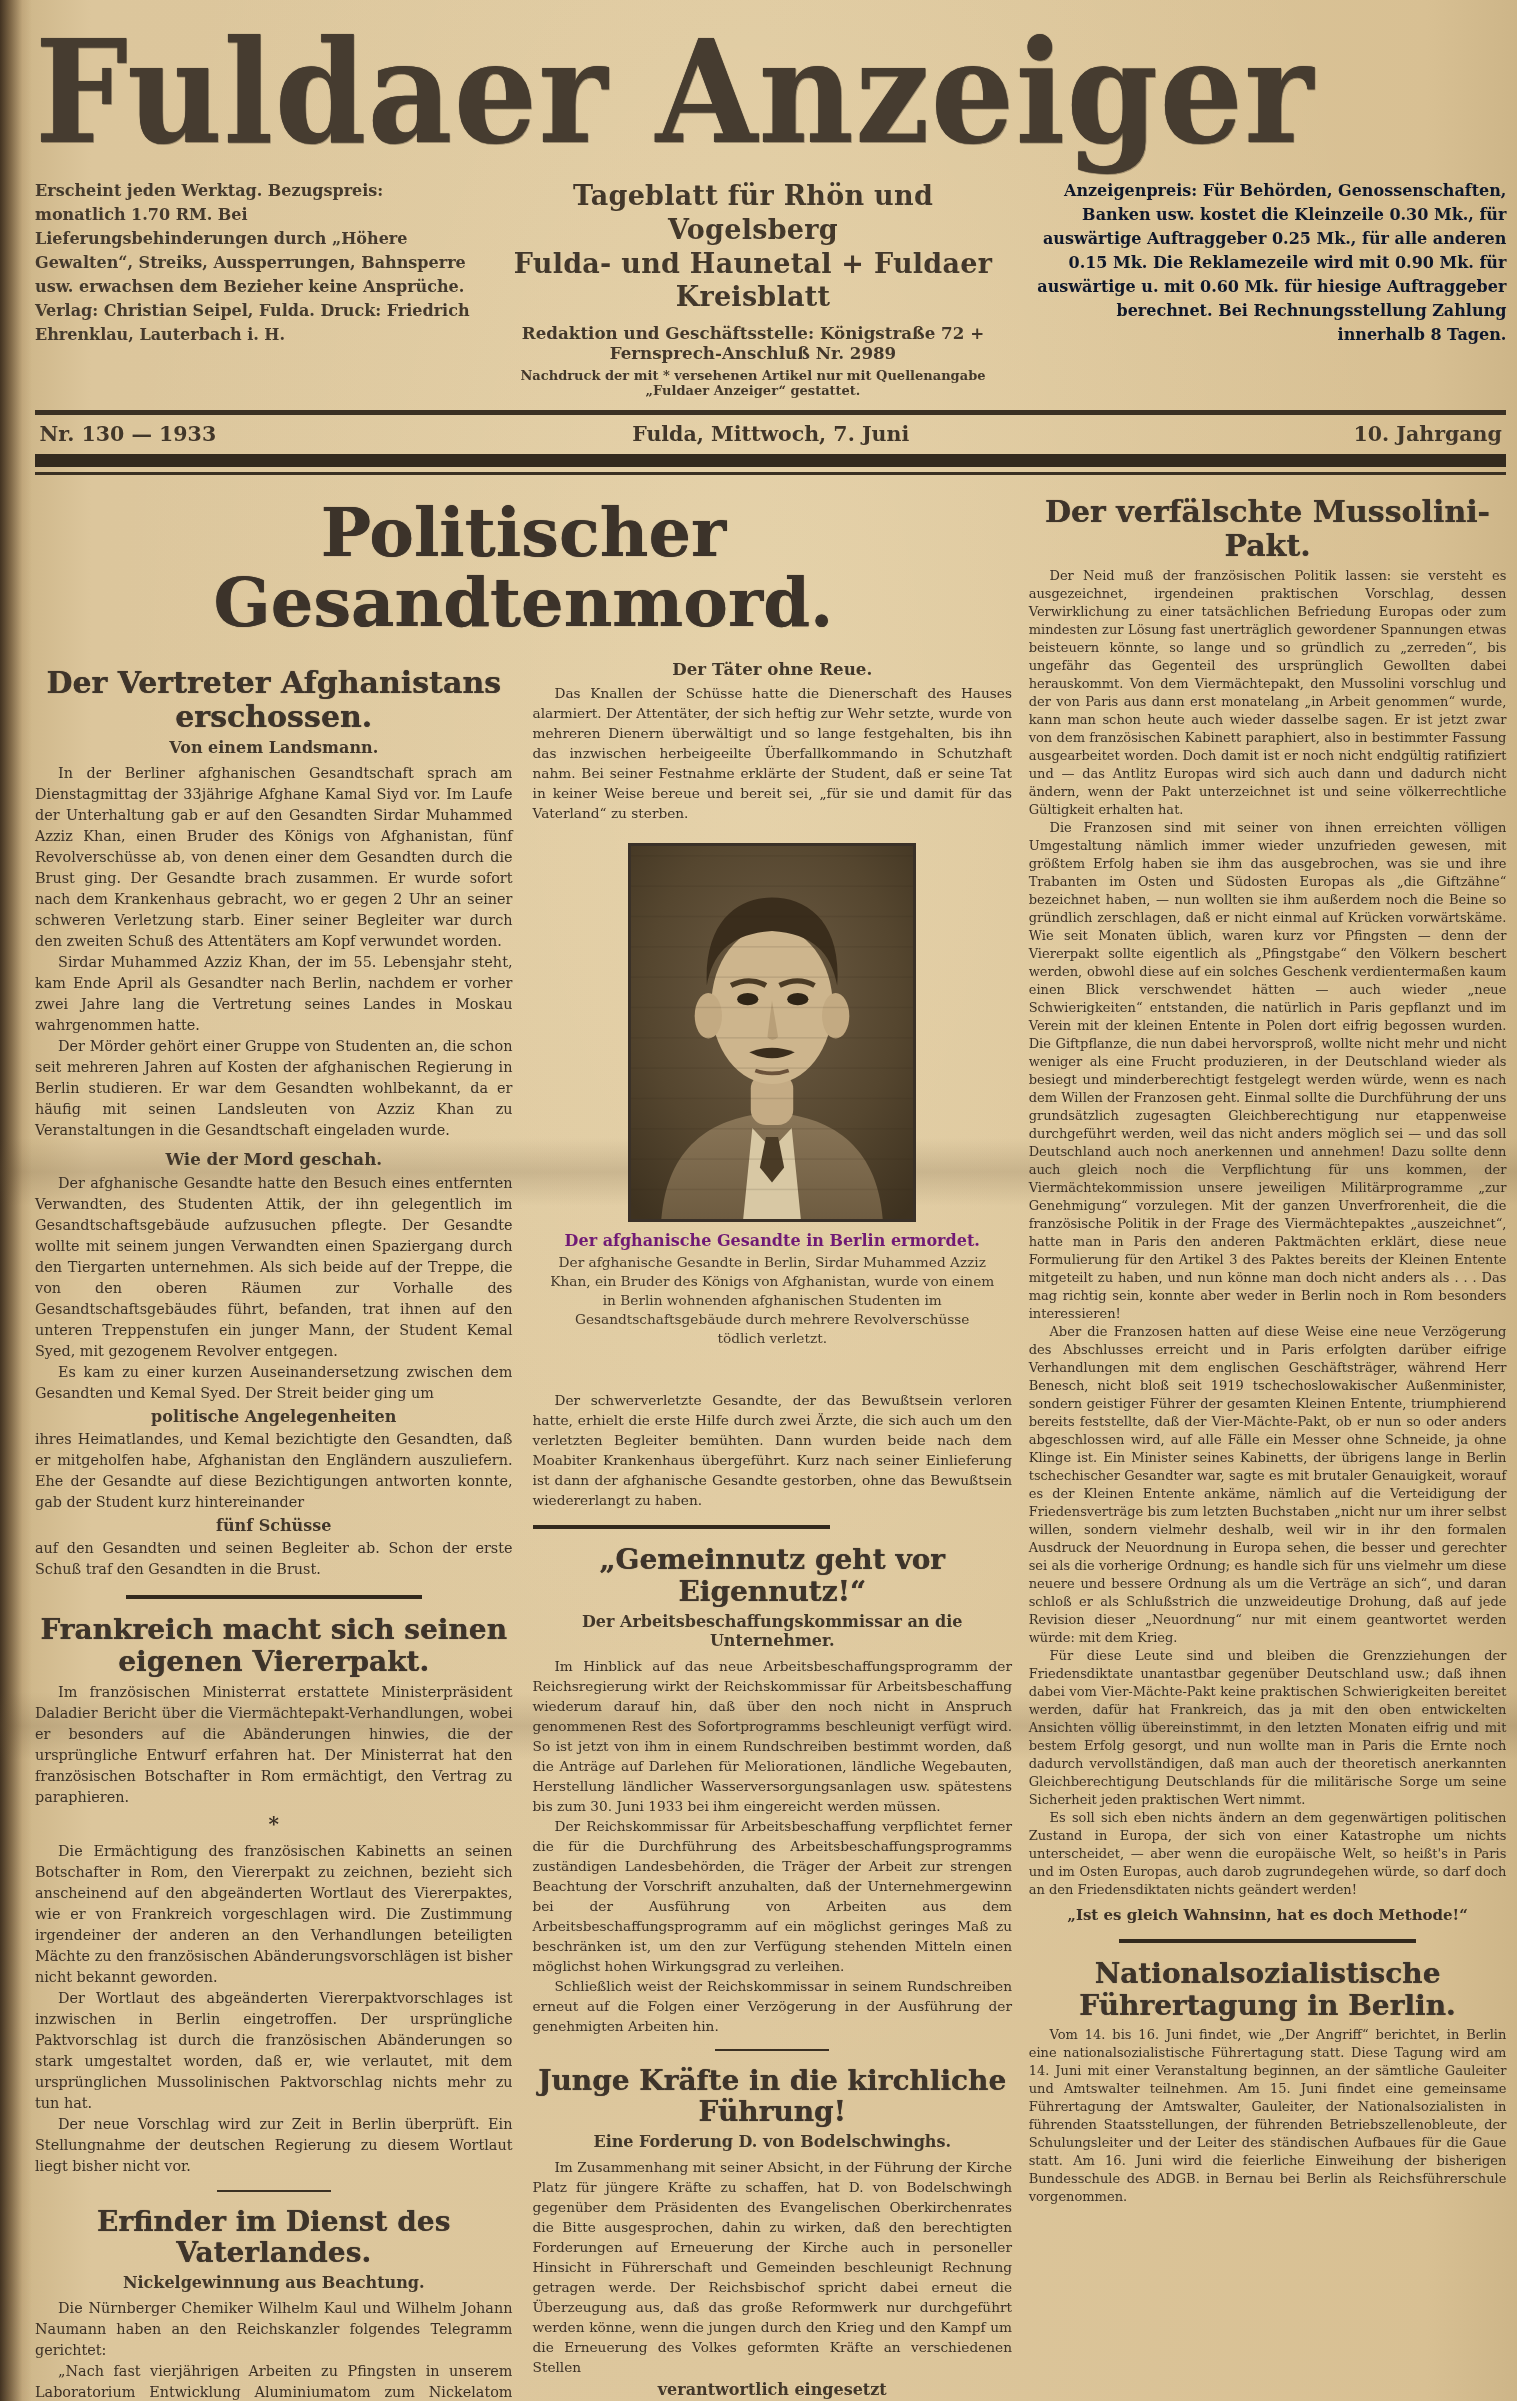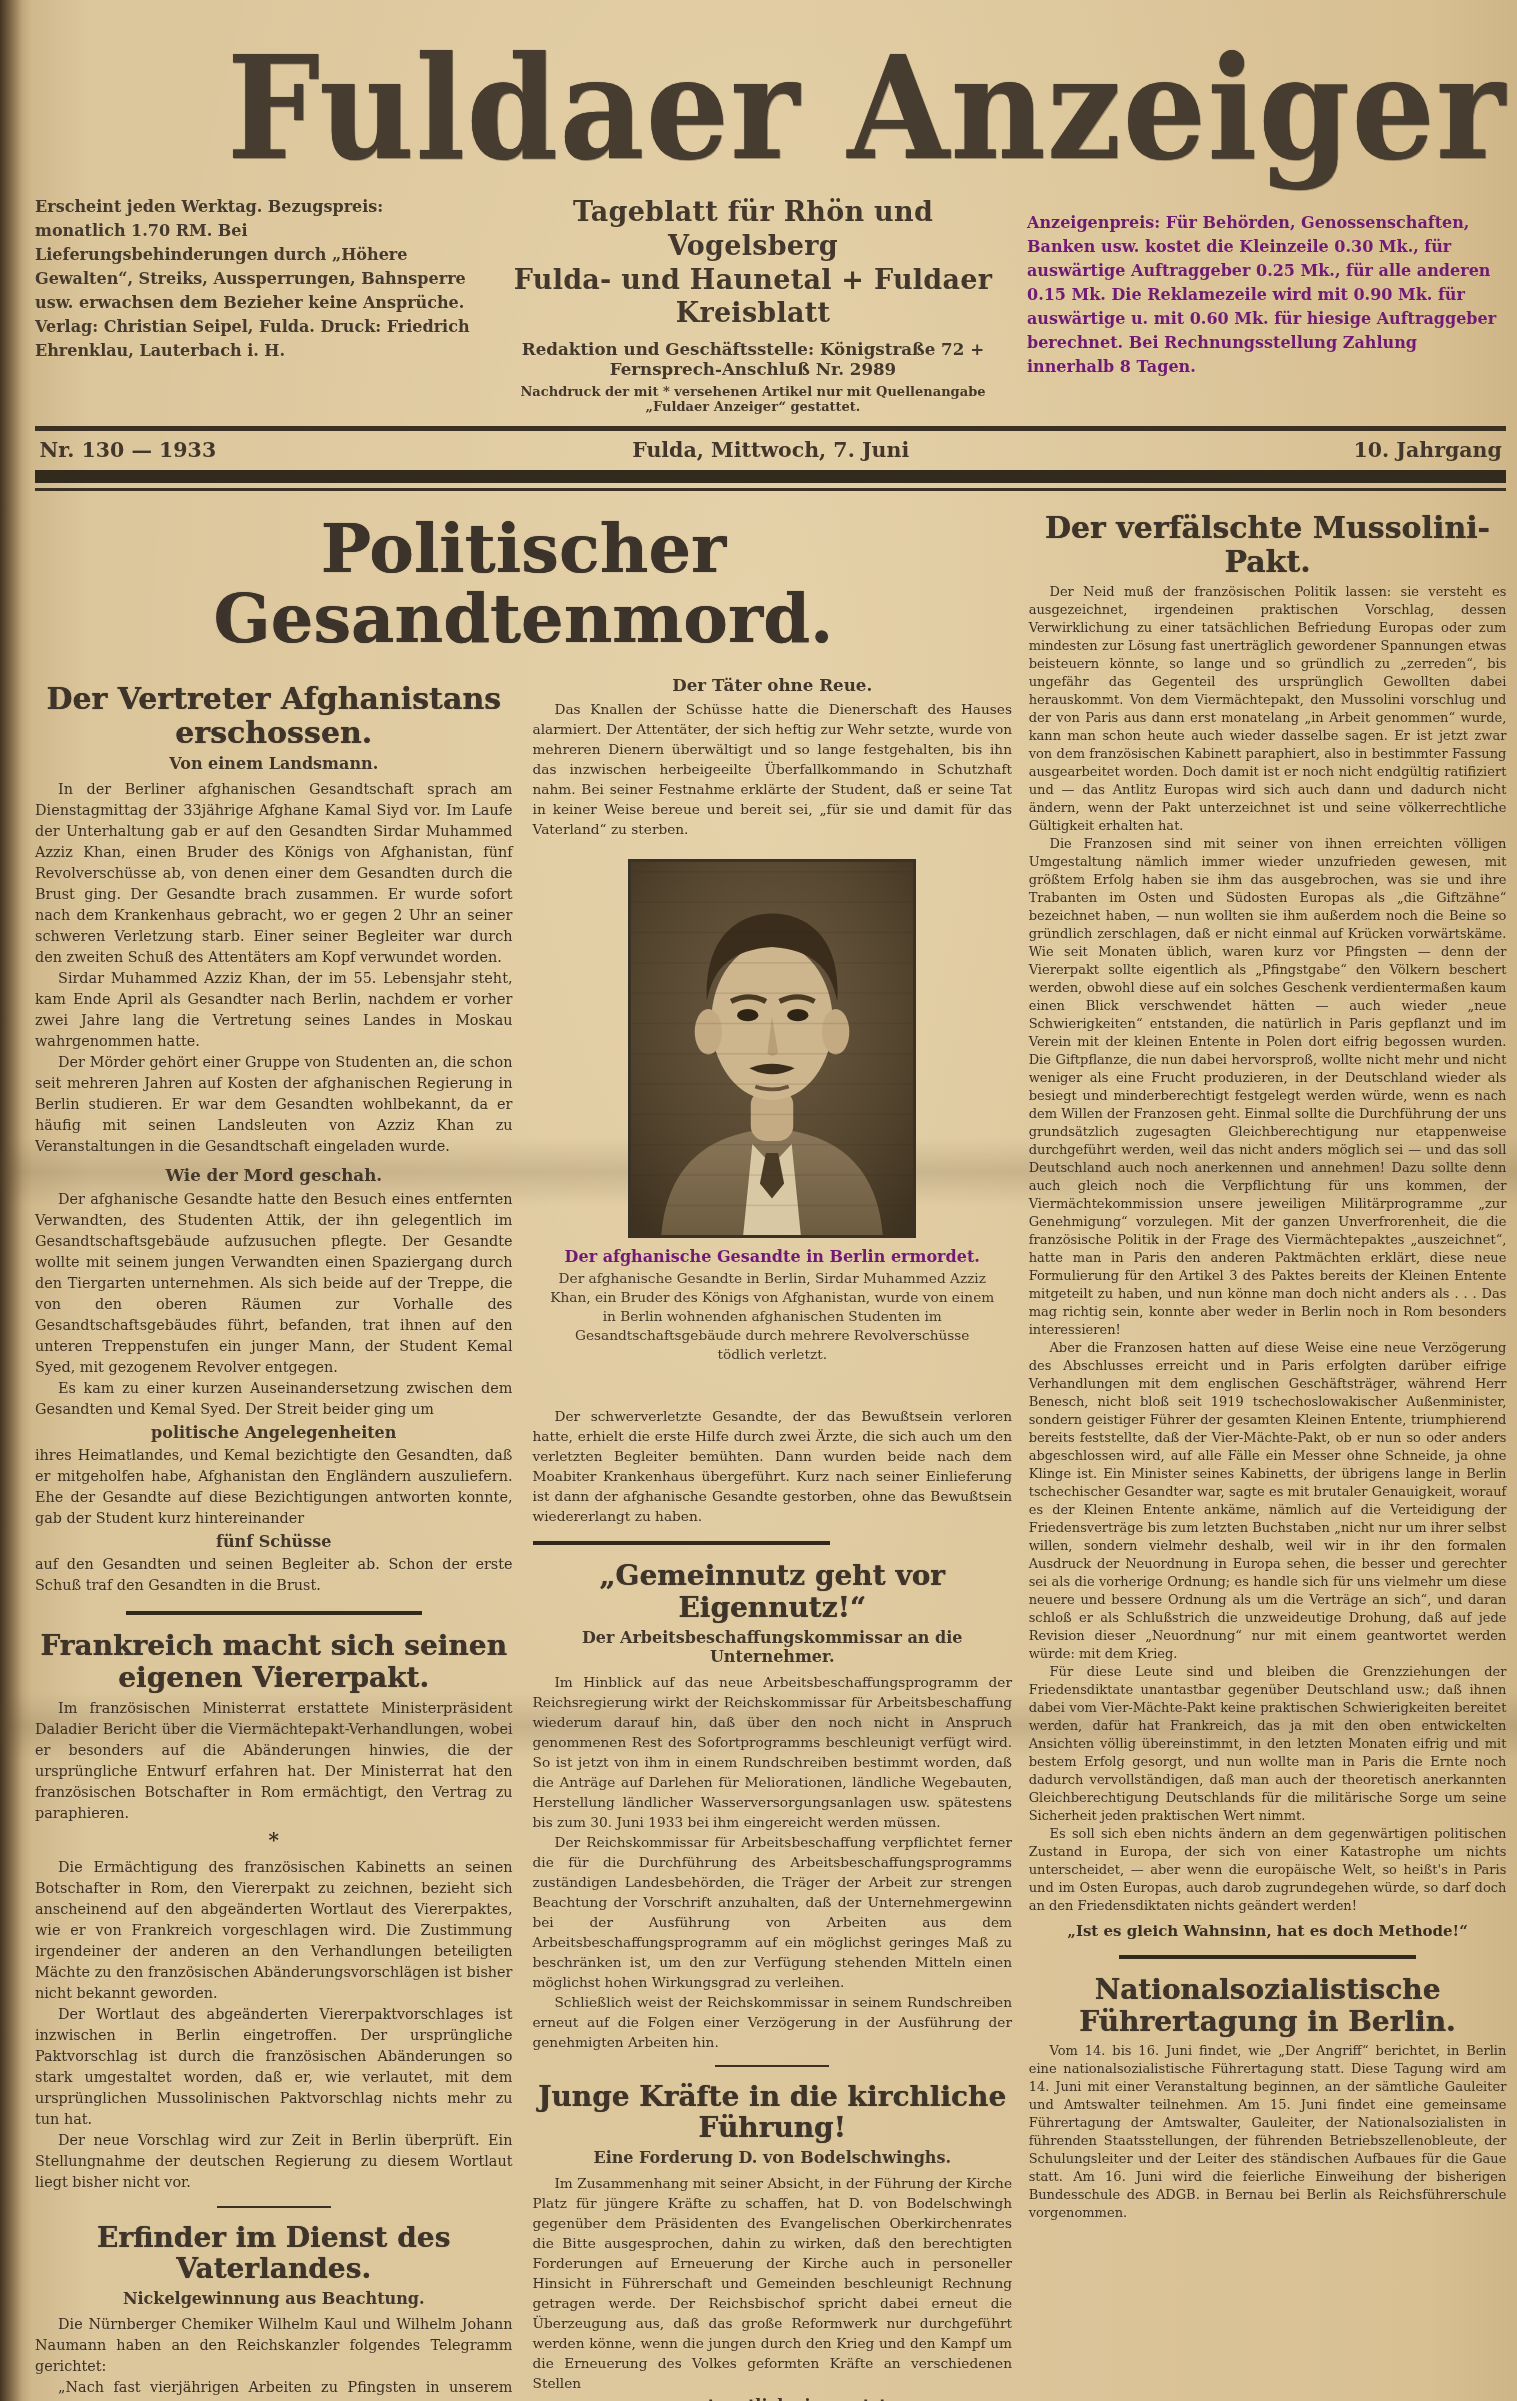--- a/index.html
+++ b/index.html
@@ -14,36 +14,36 @@
   }
   
   .spine{position:absolute;left:0;top:0;bottom:0;width:32px;
     background:linear-gradient(90deg,#2a1c10 0%,#6b5538 30%,rgba(160,130,90,.35) 70%,rgba(0,0,0,0) 100%);
     opacity:.85;}
   .fold{position:absolute;left:0;right:0;height:68px;pointer-events:none;
     background:linear-gradient(180deg,rgba(0,0,0,0) 0%,rgba(94,74,48,.18) 50%,rgba(0,0,0,0) 100%);}
   .page-inner{position:absolute;left:35px;right:10.6px;top:0;}
 
   
-  .masthead{ text-align:right; padding-top:43px; }
+  .masthead{ text-align:left; padding-top:27px; }
   .masthead h1{
     margin:0; font-size:131px; line-height:1; font-weight:bold;
     letter-spacing:.01em; color:#463c30;
     text-shadow:0 0 0.8px #463c30, 0.8px 0.8px 0 rgba(60,48,34,.35);
     transform:scaleY(1.08);
   }
 
   
   .header-row{display:flex; align-items:flex-start; gap:20px; margin-top:21px;}
   .pub-info{width:444px; font-size:16px; line-height:1.5; font-weight:bold; color:#453a2d; text-align:left;}
   .center-block{width:508px; text-align:center; color:#43382b;}
   .center-block .l1,.center-block .l2{font-size:27px;font-weight:bold;line-height:1.25;letter-spacing:.01em;}
   .center-block .l3{font-size:16.7px;font-weight:bold;margin-top:9px;}
   .center-block .l4{font-size:13px;font-weight:bold;margin-top:4.6px;}
-  .ad-info{flex:1; font-size:16px; line-height:1.5; font-weight:bold; color:#701a75; text-align:left;margin-top:16px;}
+  .ad-info{flex:1; font-size:16px; line-height:1.5; font-weight:bold; color:#0f172a; text-align:right;}
 
   .rule-med{border:0;border-top:5.3px solid #3a3023;margin:12px 0 0 0;}
   .dateline{display:flex;justify-content:space-between;align-items:baseline;
     font-size:20.5px;font-weight:bold;color:#42372a;padding:7.6px 4.6px 6px 4.6px;}
   .dateline .c{position:absolute;left:0;right:0;text-align:center;}
   .dateline-wrap{position:relative;}
   .rule-thick{border:0;border-top:13px solid #332a1e;margin:1.5px 0 0 0;}
   .rule-thin{border:0;border-top:3px solid #3a3023;margin:5.3px 0 0 0;}
 
   

